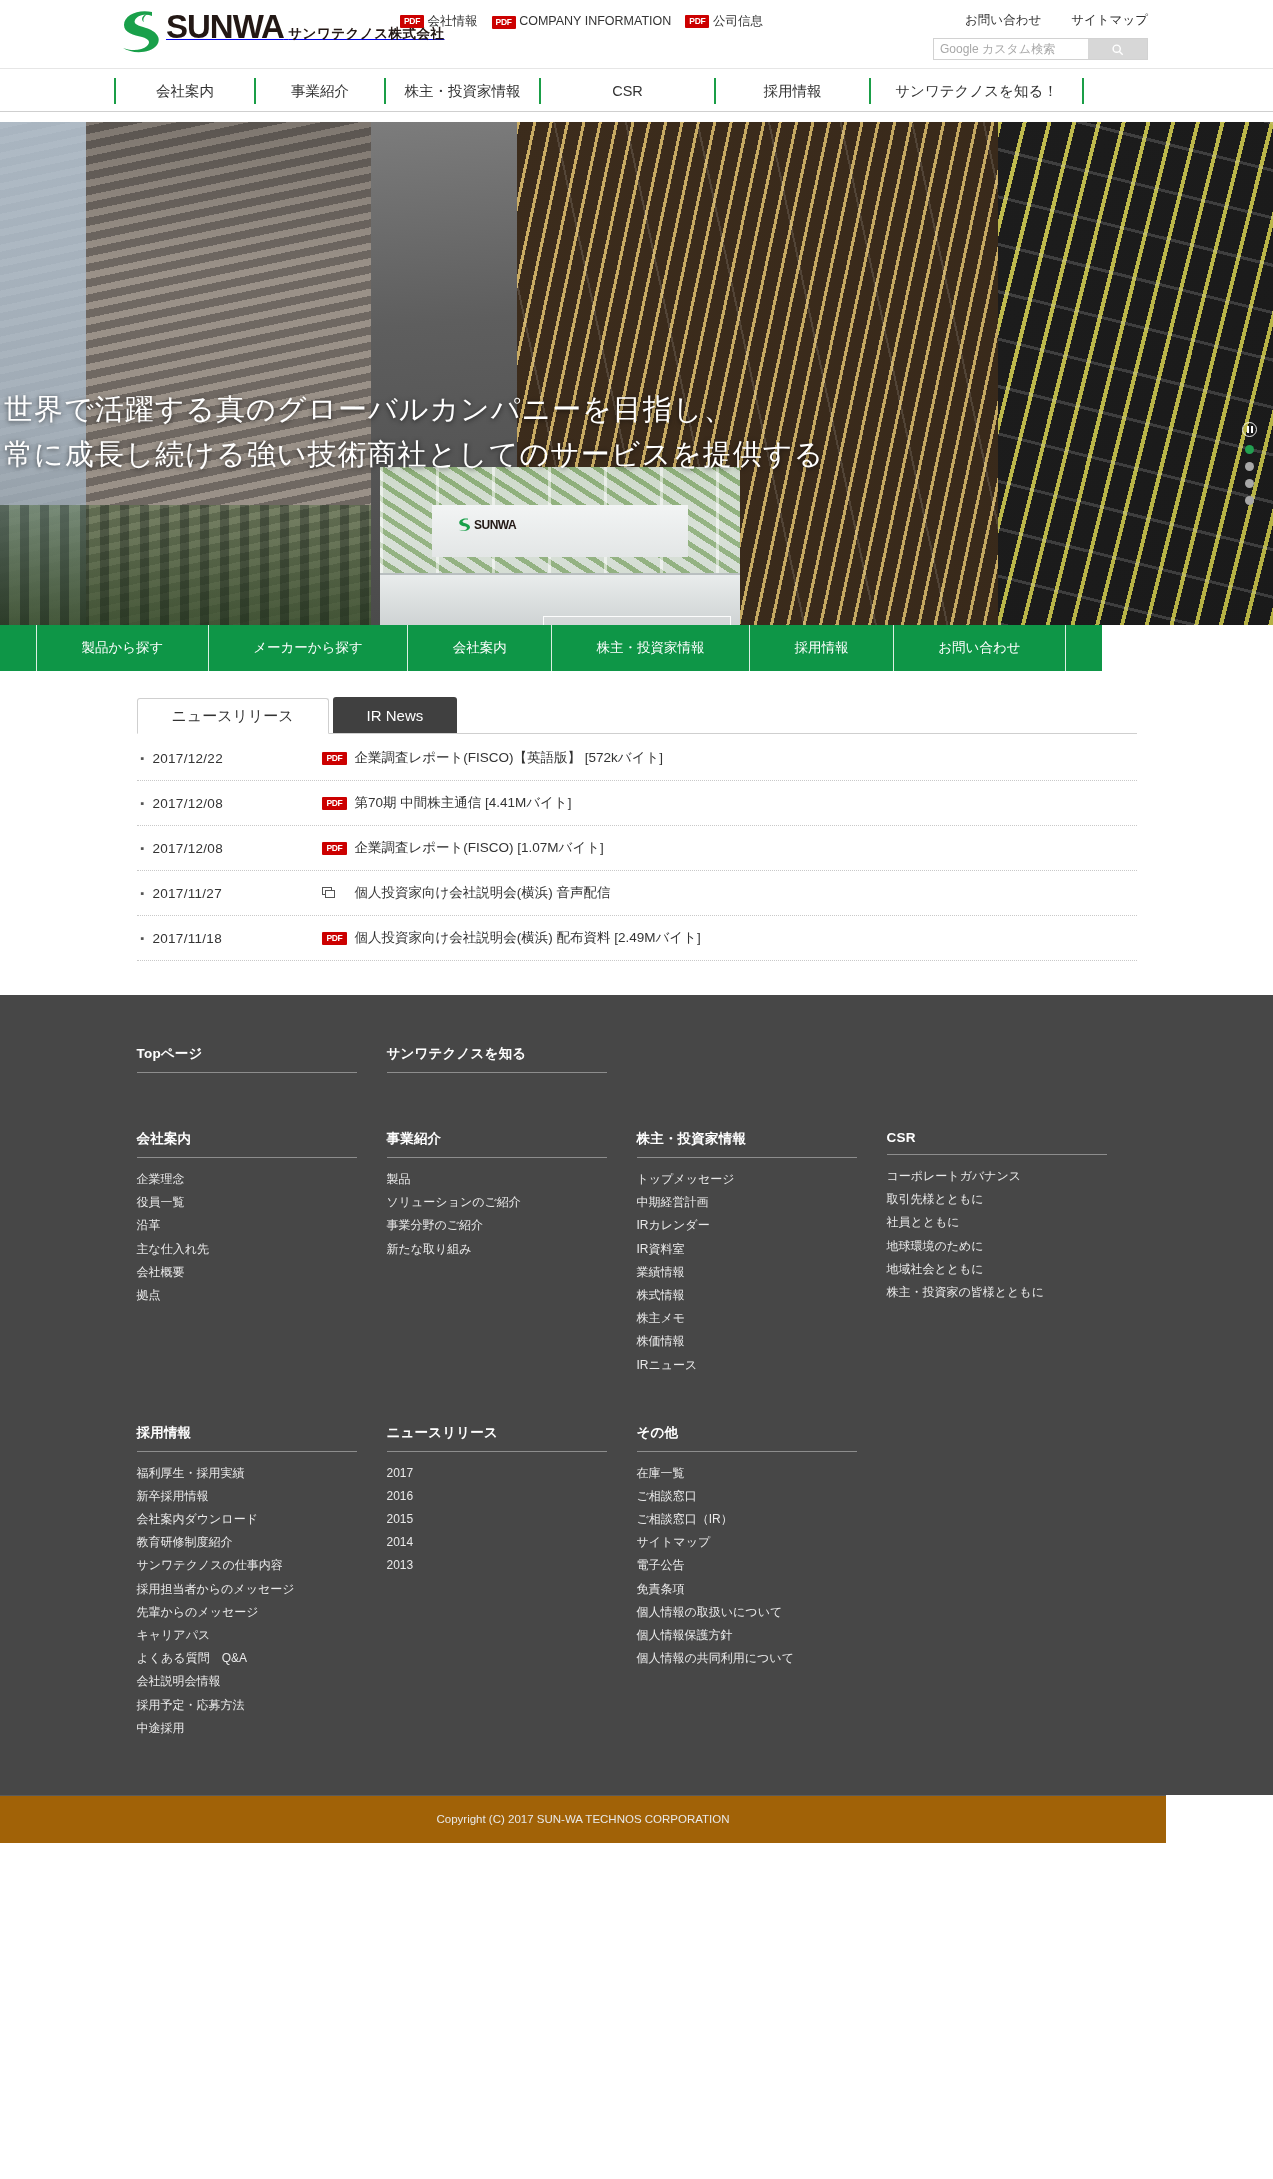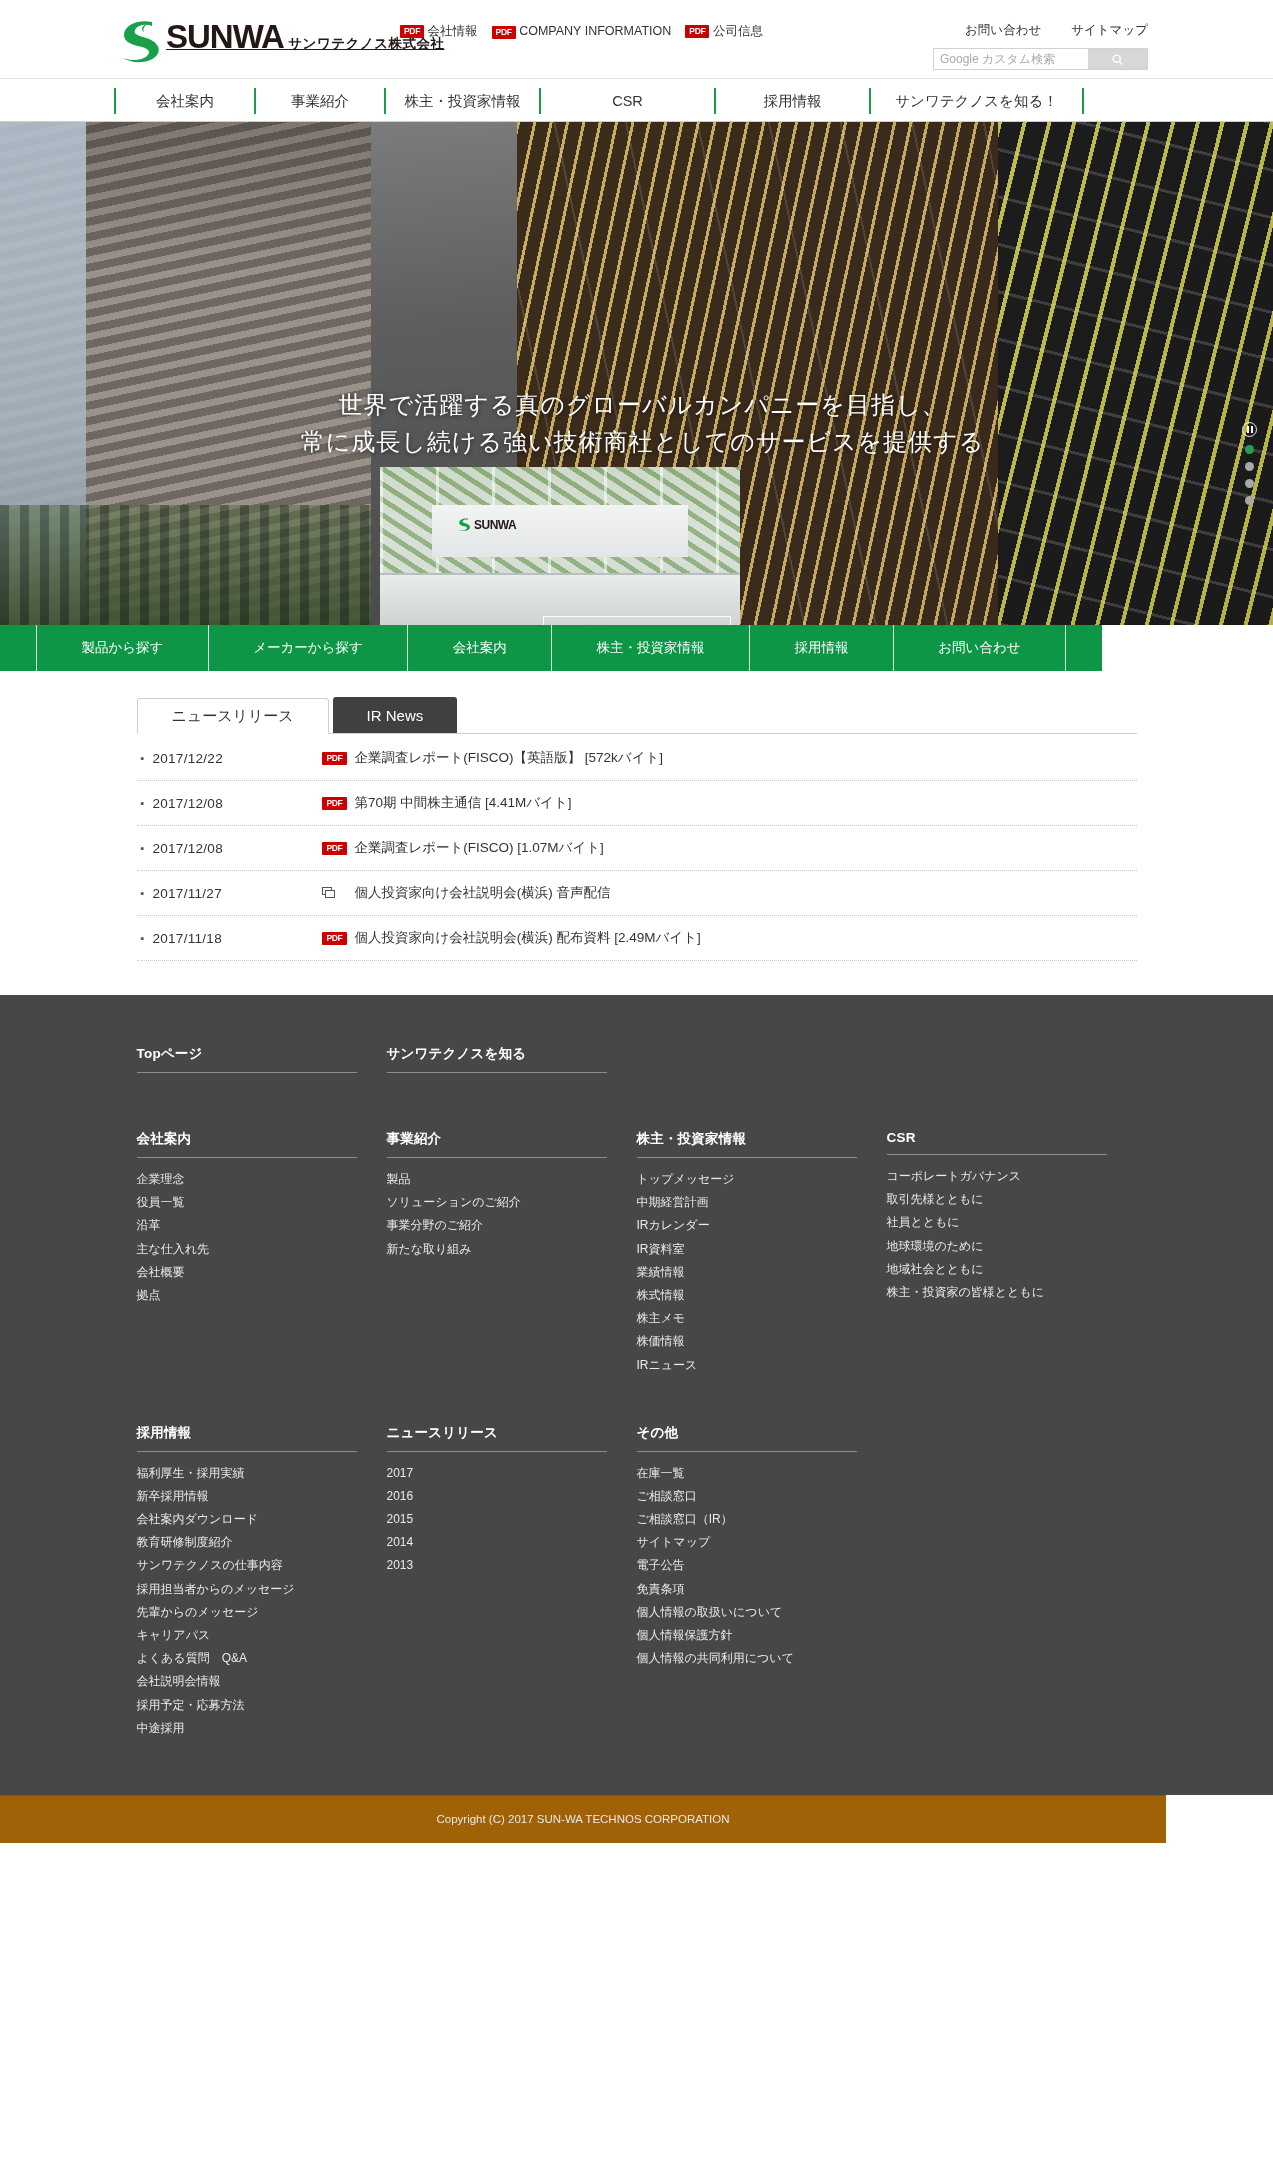--- a/index.html
+++ b/index.html
@@ -12,21 +12,20 @@
     -webkit-font-smoothing: antialiased;
   }
   body { width: 1273px; overflow-x: hidden; }
 
   .wrap { width: 1273px; margin: 0 auto; }
 
   
   .header {
     width: 1273px;
     background: #fff;
-    padding-top: 10px;
     position: relative;
     height: 122px;
   }
   .hdr-top { position: relative; height: 68px; }
 
   .logo {
     position: absolute;
     left: 120px;
     top: 8px;
     display: flex;
@@ -251,25 +250,25 @@
     position:absolute; left:78px; top:50px;
     font-size:12px; font-weight:700; color:#231815; letter-spacing:-0.5px;
     display:flex; align-items:center; gap:3px;
   }
   .hero-photo .mini-logo .m {
     width:13px;height:15px;display:inline-block;
   }
 
   .hero-copy {
     position: absolute;
-    left: 12px; right: 0; top: 265px;
-    text-align: center;
+    left: 4px; right: 0; top: 265px;
+    text-align: left;
     color: #fff;
     font-family: "Liberation Serif", "DejaVu Serif", serif;
-    font-size: 24px;
+    font-size: 29px;
     line-height: 1.55;
     letter-spacing: 1px;
     text-shadow: 0 1px 5px rgba(0,0,0,.65);
     pointer-events: none;
   }
   .hero-btn {
     position: absolute;
     left: 50%; transform: translateX(-50%);
     top: 494px;
     width: 188px; height: 36px;

